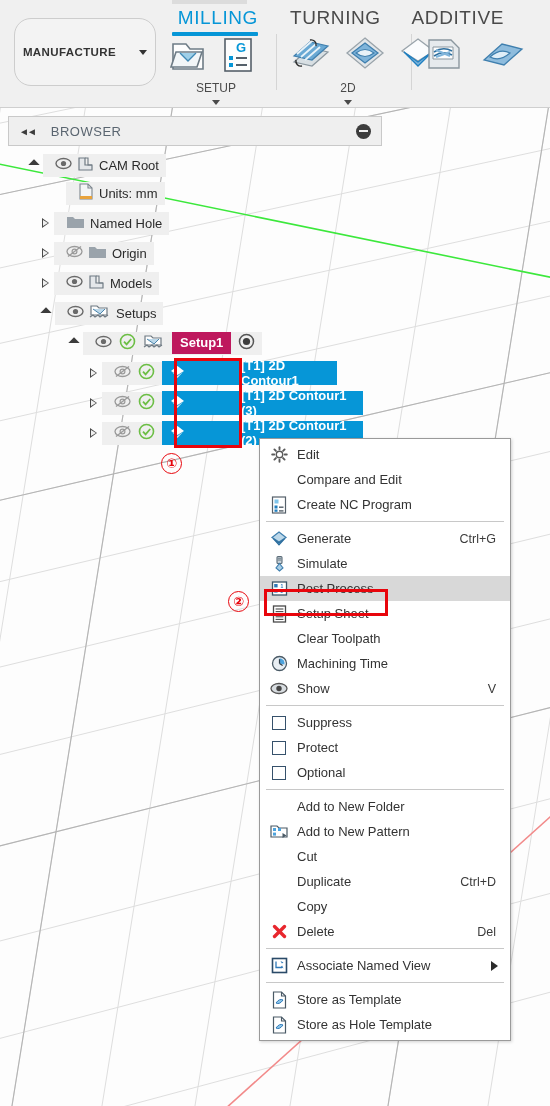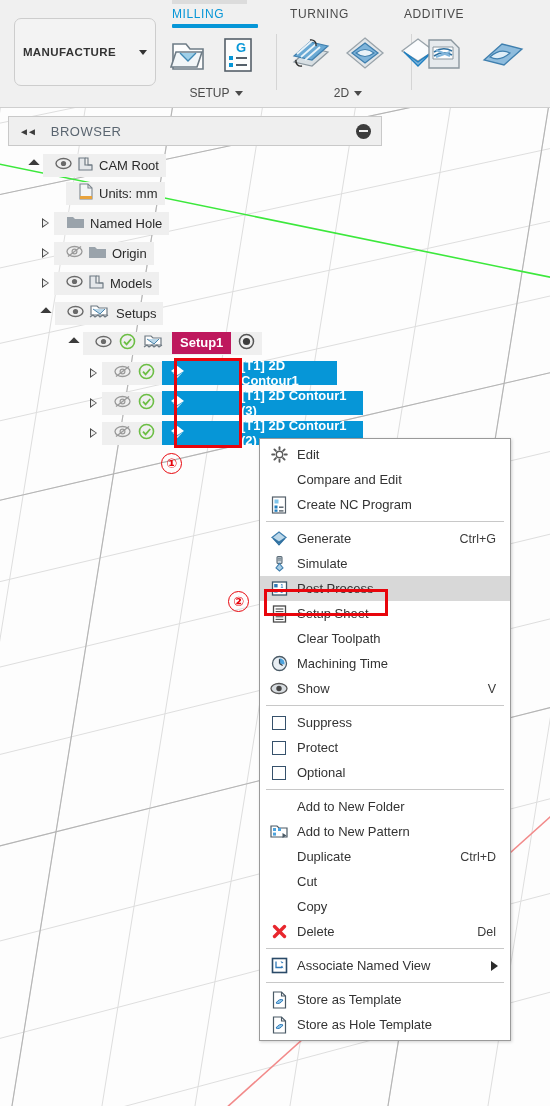--- a/index.html
+++ b/index.html
@@ -29,37 +29,37 @@
   #ribbon-tabstrip {
     position: absolute; left: 0; top: 0; width: 550px; height: 5px;
     background: #f0f0f0;
   }
   #tabstrip-nub {
     position: absolute; left: 172px; top: 0; width: 75px; height: 4px;
     background: #dcdcdc;
   }
   .ribbon-tab {
     position: absolute; top: 7px;
-    font-size: 12px; letter-spacing: .6px;
-    color: #4a4a4a; text-align: left;
+    font-size: 19px; letter-spacing: .6px;
+    color: #4a4a4a; text-align: right;
     cursor: default;
   }
   .ribbon-tab.active { color: #0696d7; font-weight: 400; }
   .ribbon-tab .tab-underline {
     display: block; height: 4px; background: #0696d7;
     margin-top: 3px; border-radius: 1px;
   }
   #tab-milling  { left: 172px; width: 86px; }
   #tab-turning  { left: 290px; width: 90px; }
   #tab-additive { left: 404px; width: 100px; }
 
   #manufacture-btn {
     position: absolute; left: 14px; top: 18px;
     width: 142px; height: 68px;
-    border: 1px solid #cdcdcd; border-radius: 7px;
+    border: 1px solid #cdcdcd; border-radius: 17px;
     background: #f3f3f3;
     display: flex; align-items: center; justify-content: center;
     gap: 23px;
     cursor: pointer;
   }
   #manufacture-btn .mlabel {
     font-size: 11.5px; font-weight: bold; color: #333; letter-spacing: .4px;
   }
   .caret-down {
     width: 0; height: 0;
@@ -68,21 +68,21 @@
     border-top: 5.5px solid #333;
   }
 
   .ribbon-panel { position: absolute; top: 30px; }
   #panel-setup  { left: 166px; width: 100px; }
   #panel-2d     { left: 288px; width: 120px; }
   #panel-multi  { left: 420px; width: 130px; }
   .panel-icons { display: flex; align-items: flex-end; gap: 8px; height: 50px; }
   .panel-label {
     display: flex; align-items: center; justify-content: center; gap: 5px;
-    font-size: 12px; color: #4a4a4a; margin-top: 4px; height: 18px;
+    font-size: 12px; color: #4a4a4a; margin-top: 4px; height: 18px; flex-direction: column;
   }
   .caret-sm {
     width: 0; height: 0;
     border-left: 4px solid transparent;
     border-right: 4px solid transparent;
     border-top: 5px solid #4a4a4a;
   }
   .vdiv {
     position: absolute; top: 34px; width: 1px; height: 56px; background: #d5d5d5;
   }
@@ -748,27 +748,27 @@
             <rect x="8" y="4" width="3" height="3" fill="#4da3dd"></rect>
             <rect x="3" y="8.6" width="3" height="3" fill="#4da3dd"></rect>
             <path d="M12.5 9 l4 2.5 l-4 2.5 Z" fill="#4a5a66"></path>
           </svg>
       </span>
       <span class="mi-label">Add to New Pattern</span>
     </div>
 
     <div class="menu-item">
       <span class="mi-icon"></span>
+      <span class="mi-label">Cut</span>
+    </div>
+
+    <div class="menu-item">
+      <span class="mi-icon"></span>
       <span class="mi-label">Duplicate</span>
       <span class="mi-accel">Ctrl+D</span>
-    </div>
-
-    <div class="menu-item">
-      <span class="mi-icon"></span>
-      <span class="mi-label">Cut</span>
     </div>
 
     <div class="menu-item">
       <span class="mi-icon"></span>
       <span class="mi-label">Copy</span>
     </div>
 
     <div class="menu-item">
       <span class="mi-icon">
         <svg width="17" height="17" viewBox="0 0 17 17">

